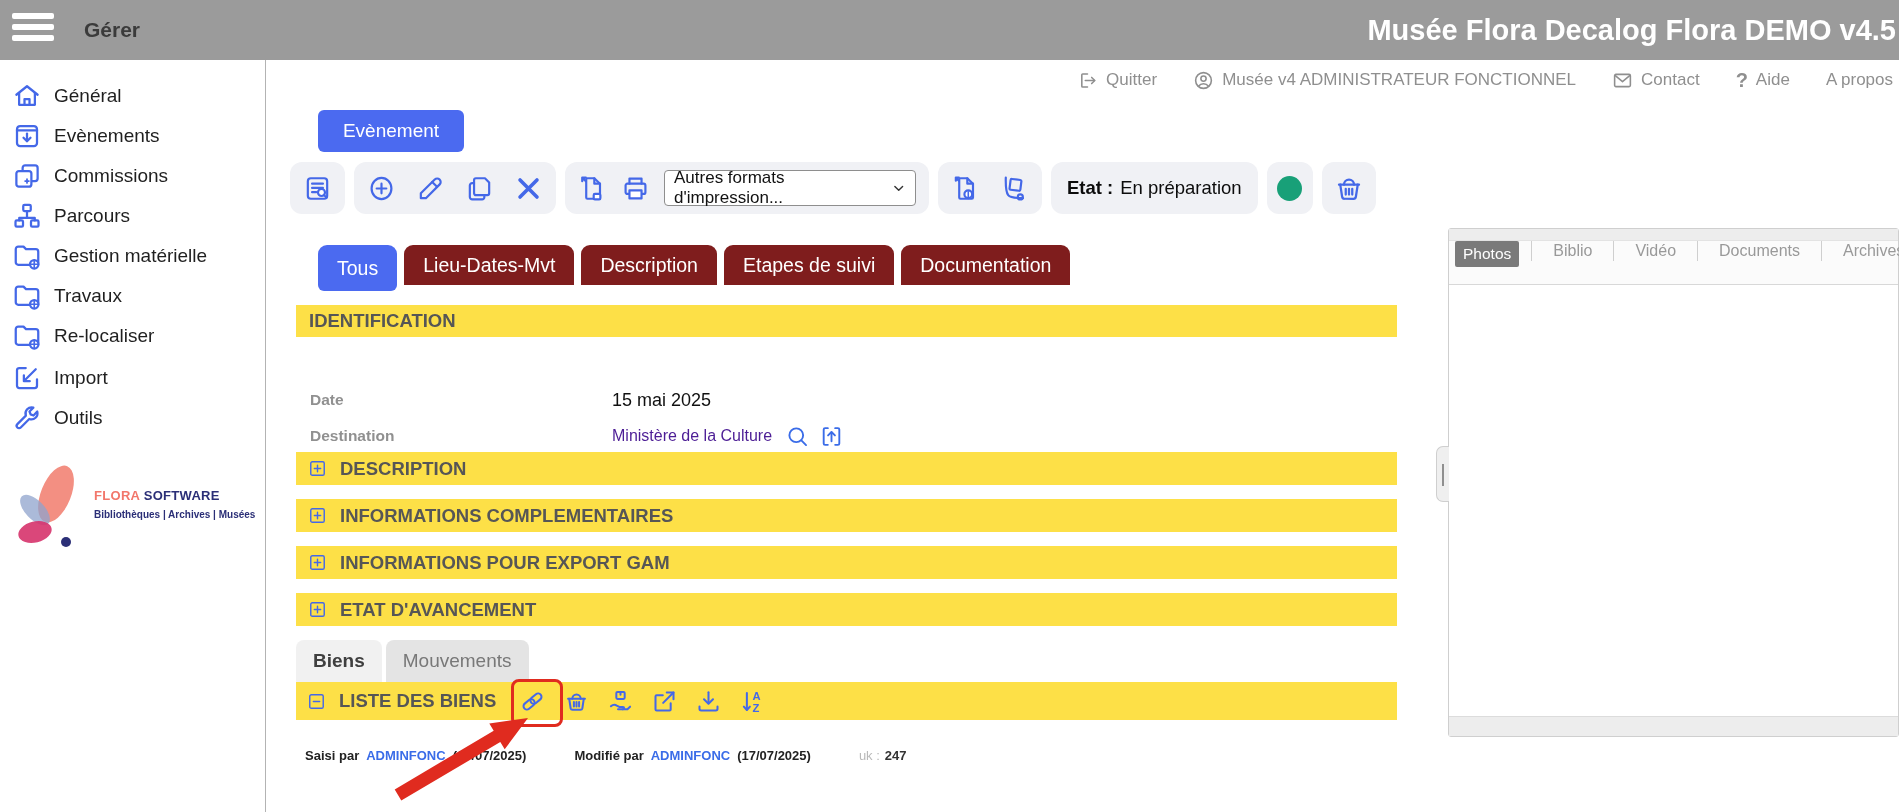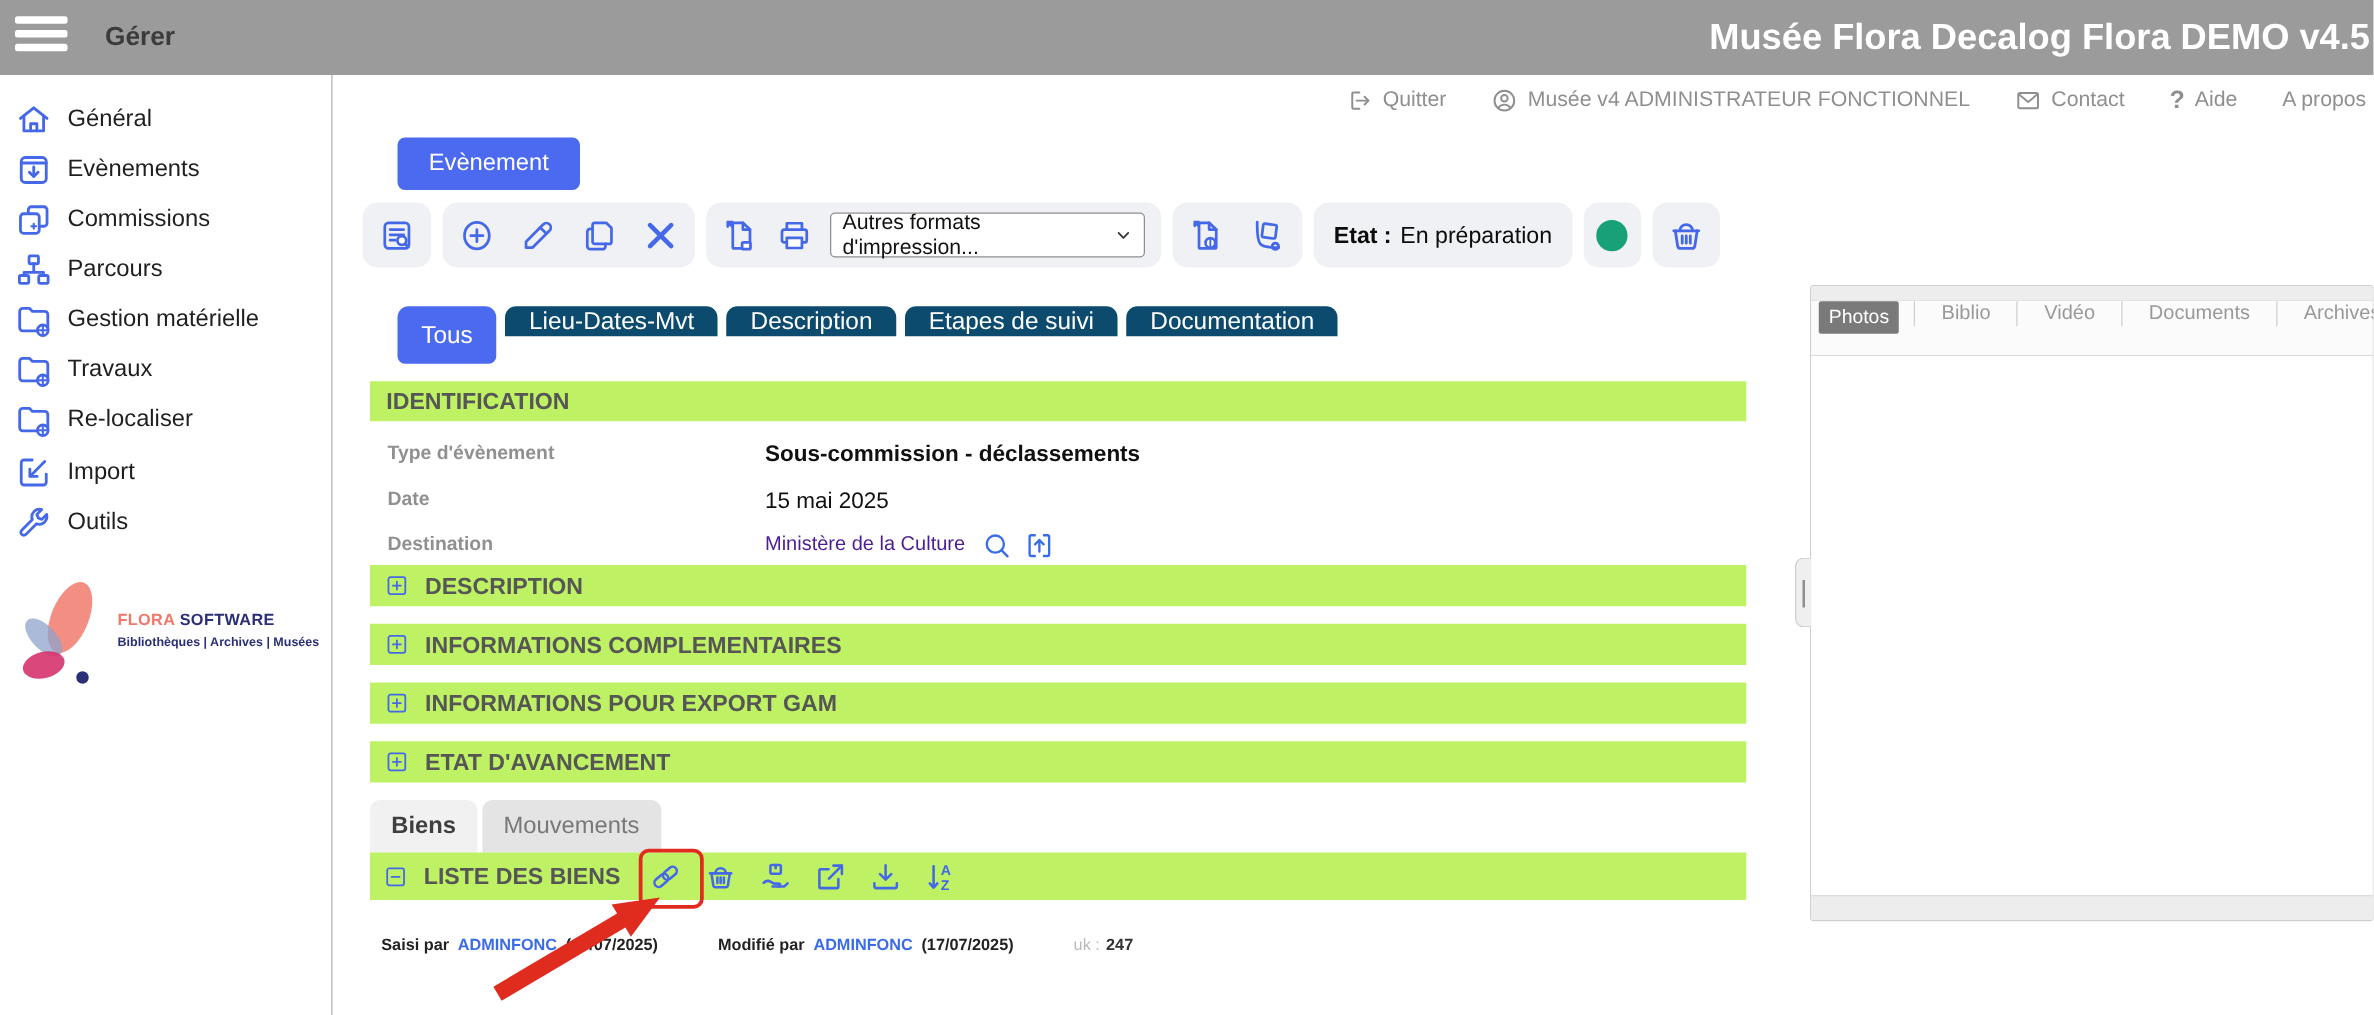--- a/index.html
+++ b/index.html
@@ -48,26 +48,26 @@
   .etat{height:52px;background:#f0f1f5;border-radius:12px;display:flex;align-items:center;padding:0 16px;font-size:18.5px;color:#0c0c0c;white-space:nowrap}
   .etat b{margin-right:7px}
   .sq-btn{height:52px;background:#f0f1f5;border-radius:12px;display:flex;align-items:center;justify-content:center;cursor:pointer}
   .dotwrap{width:46px}
   .dot{width:25px;height:25px;border-radius:50%}
   .basketwrap{width:54px;color:#4468e8}
   .basketwrap svg{width:30px;height:30px}
 
   
   .mtabs{position:absolute;left:318px;top:245px;display:flex;align-items:flex-start;gap:7px}
-  .mtab{height:24px;background:#0c4a6e;color:#fff;font-size:19.5px;display:flex;align-items:center;
+  .mtab{height:40px;background:#7f1d1d;color:#fff;font-size:19.5px;display:flex;align-items:center;
         padding:0 19px;border-radius:9px 9px 0 0;cursor:pointer;white-space:nowrap}
   .mtab.active{height:46px;background:#4b6af0;border-radius:9px 9px 6px 6px}
 
   
-  .bar{position:absolute;left:296px;width:1101px;background:#bef264;display:flex;align-items:center;color:#565656;font-weight:700}
+  .bar{position:absolute;left:296px;width:1101px;background:#fde047;display:flex;align-items:center;color:#565656;font-weight:700}
   .id-bar{top:305px;height:32px;font-size:18.5px;padding-left:13px}
   .frow{position:absolute;left:296px;width:1101px;height:30px;display:flex;align-items:center}
   .flabel{width:316px;padding-left:14px;font-size:15.5px;font-weight:700;color:#909090}
   .fvalue{font-size:18px;color:#101010}
   .fvalue.bold{font-weight:700}
   .flink{font-size:16px;color:#4c1d95;cursor:pointer}
   .fic{width:25px;height:25px;color:#3a6ce8;margin-left:13px;cursor:pointer}
   .fic svg{width:25px;height:25px}
 
   .sec{height:33px;font-size:18.5px;gap:13px;padding-left:12px;cursor:pointer}
@@ -359,24 +359,20 @@
 
   <div class="mtabs">
     <div class="mtab active">Tous</div>
     <div class="mtab">Lieu-Dates-Mvt</div>
     <div class="mtab">Description</div>
     <div class="mtab">Etapes de suivi</div>
     <div class="mtab">Documentation</div>
   </div>
 
   <div class="bar id-bar">IDENTIFICATION</div>
-  <div class="frow" style="top:348px">
-    <span class="flabel">Type d'évènement</span>
-    <span class="fvalue bold">Sous-commission - déclassements</span>
-  </div>
   <div class="frow" style="top:385px">
     <span class="flabel">Date</span>
     <span class="fvalue">15 mai 2025</span>
   </div>
   <div class="frow" style="top:420px;height:32px">
     <span class="flabel">Destination</span>
     <span class="flink">Ministère de la Culture</span>
     <span class="fic">
         <svg class="svgi" viewBox="0 0 24 24" stroke-width="2.1">
           <circle cx="10.8" cy="10.8" r="6.6"></circle>

